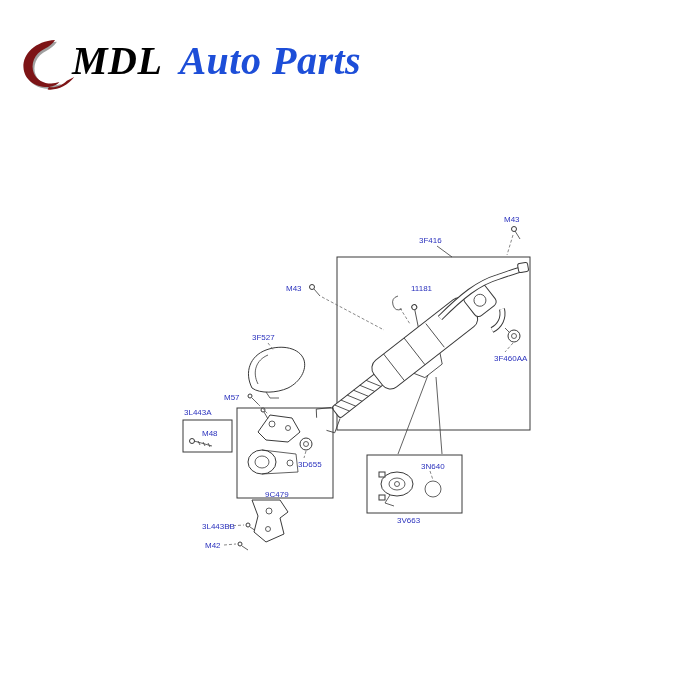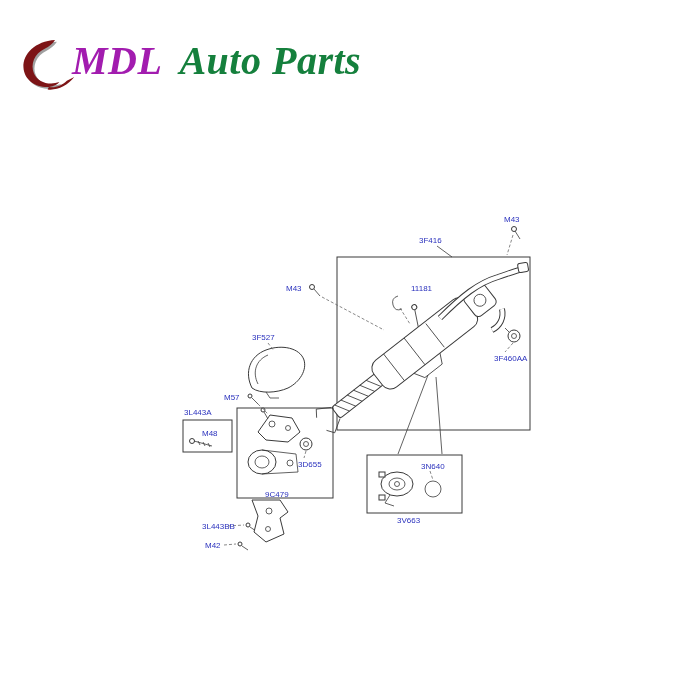--- a/index.html
+++ b/index.html
@@ -7,22 +7,22 @@
     position:relative;width:700px;height:700px;background:#ffffff;overflow:hidden;
     font-family:"Liberation Sans",sans-serif;
   }
   .logo{position:absolute;top:24px;left:16px;display:flex;align-items:center;}
   .logo-swoosh{width:62px;height:74px;flex:0 0 auto;}
   .logo-text{
     font-family:"Liberation Serif",serif;font-style:italic;font-weight:bold;
     font-size:40px;line-height:74px;letter-spacing:0.5px;white-space:nowrap;
     margin-left:-6px;
   }
-  .brand-red{color:#a21caf;}
-  .brand-dark{color:#15803d;margin-left:8px;}
+  .brand-red{color:#000000;}
+  .brand-dark{color:#1d4ed8;margin-left:8px;}
   svg.diagram{position:absolute;left:0;top:0;width:700px;height:700px;}
   .box{fill:none;stroke:#3a3a3a;stroke-width:1;}
   .part{fill:#ffffff;stroke:#3a3a3a;stroke-width:1;}
   .thin{fill:none;stroke:#3a3a3a;stroke-width:0.8;}
   .tube-o{fill:none;stroke:#3a3a3a;stroke-width:6;}
   .tube-i{fill:none;stroke:#ffffff;stroke-width:4;}
   .dash{fill:none;stroke:#6a6a6a;stroke-width:0.8;stroke-dasharray:3 2;}
   .lbl{fill:#2a31bd;font-size:8px;font-family:"Liberation Sans",sans-serif;}
 </style>
 </head>

